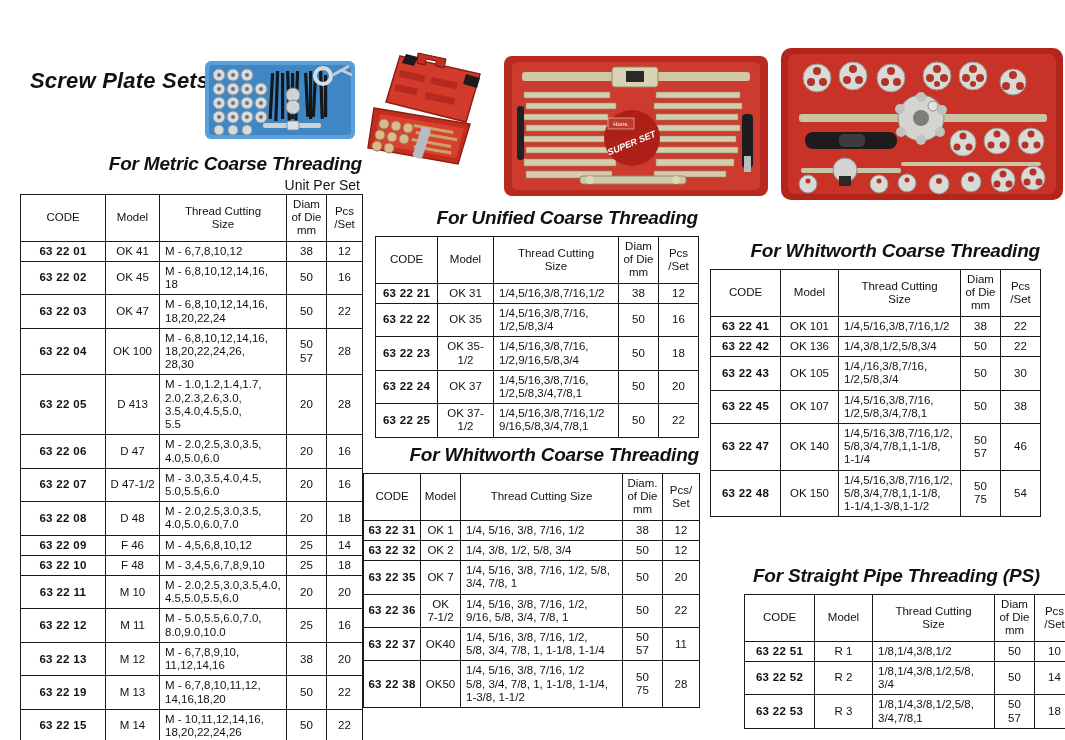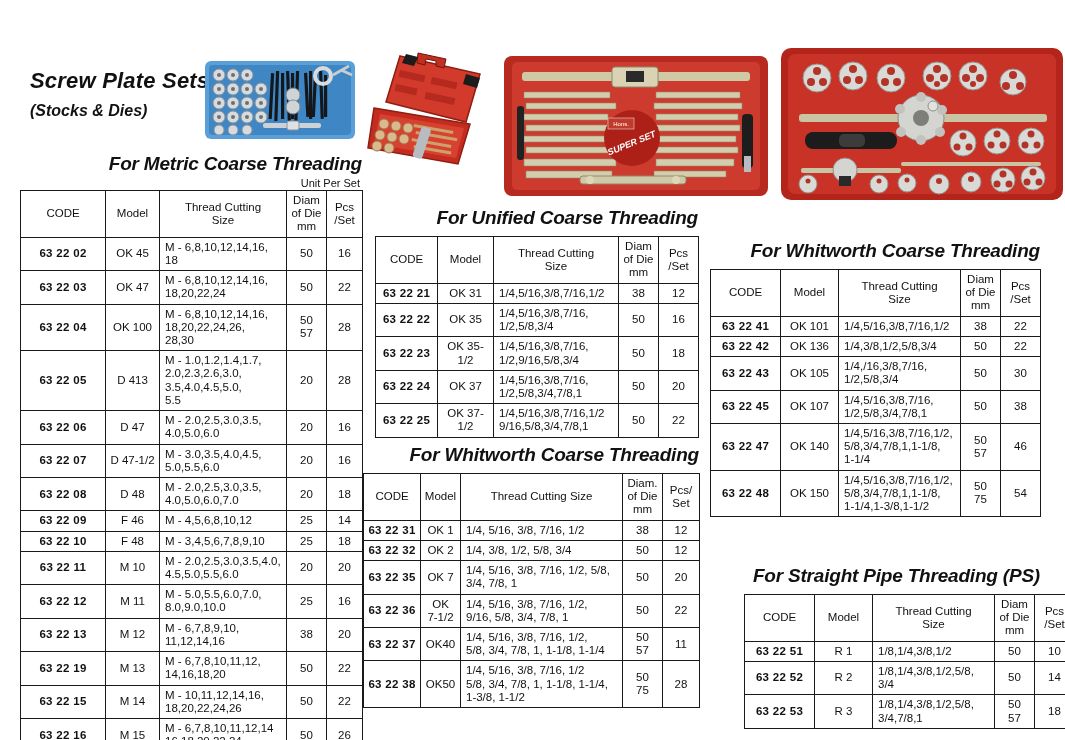--- a/index.html
+++ b/index.html
@@ -28,21 +28,21 @@
   .section-title {
     font-size: 19px;
     font-weight: bold;
     font-style: italic;
     white-space: nowrap;
     letter-spacing: -0.2px;
     text-align: right;
   }
   .unit-label {
     text-align: right;
-    font-size: 11px;
+    font-size: 14px;
     margin: 2px 2px 1px 0;
   }
   .tbl-gap { height: 7px; }
 
   table {
     border-collapse: collapse;
     table-layout: fixed;
     background: #fff;
   }
   th, td {
@@ -60,21 +60,20 @@
   td.c-size { text-align: left; padding-left: 5px; }
   td.c-diam, td.c-pcs { text-align: center; }
 
   svg { display: block; }
 </style>
 </head>
 <body>
 
 <div class="abs" style="left:30px; top:32px; width:180px;">
   <div class="page-title">Screw Plate Sets</div>
-  <div class="page-subtitle">(Stocks &amp; Dies)</div>
 </div>
 
 <div class="abs" style="left:205px; top:25px;">
   <svg width="150" height="78" viewBox="0 0 150 78">
     <rect x="0" y="0" width="150" height="78" rx="6" fill="#5b9fd8"></rect>
     <rect x="4" y="4" width="142" height="70" rx="4" fill="#3f87c4"></rect>
     <g>
       <g fill="#d7dbde" stroke="#8d939a" stroke-width="1">
         <circle cx="14" cy="14" r="6"></circle>
           <circle cx="28" cy="14" r="6"></circle>
@@ -341,20 +340,27 @@
 Size</th>
       <th>Diam
 of Die
 mm</th>
       <th>Pcs
 /Set</th>
     </tr>
       </thead>
     <tbody>
         <tr>
+          <td class="c-code">63 22 01</td>
+          <td class="c-model">OK 41</td>
+          <td class="c-size">M - 6,7,8,10,12</td>
+          <td class="c-diam">38</td>
+          <td class="c-pcs">12</td>
+        </tr>
+        <tr>
           <td class="c-code">63 22 02</td>
           <td class="c-model">OK 45</td>
           <td class="c-size">M - 6,8,10,12,14,16,
 18</td>
           <td class="c-diam">50</td>
           <td class="c-pcs">16</td>
         </tr>
         <tr>
           <td class="c-code">63 22 03</td>
           <td class="c-model">OK 47</td>

